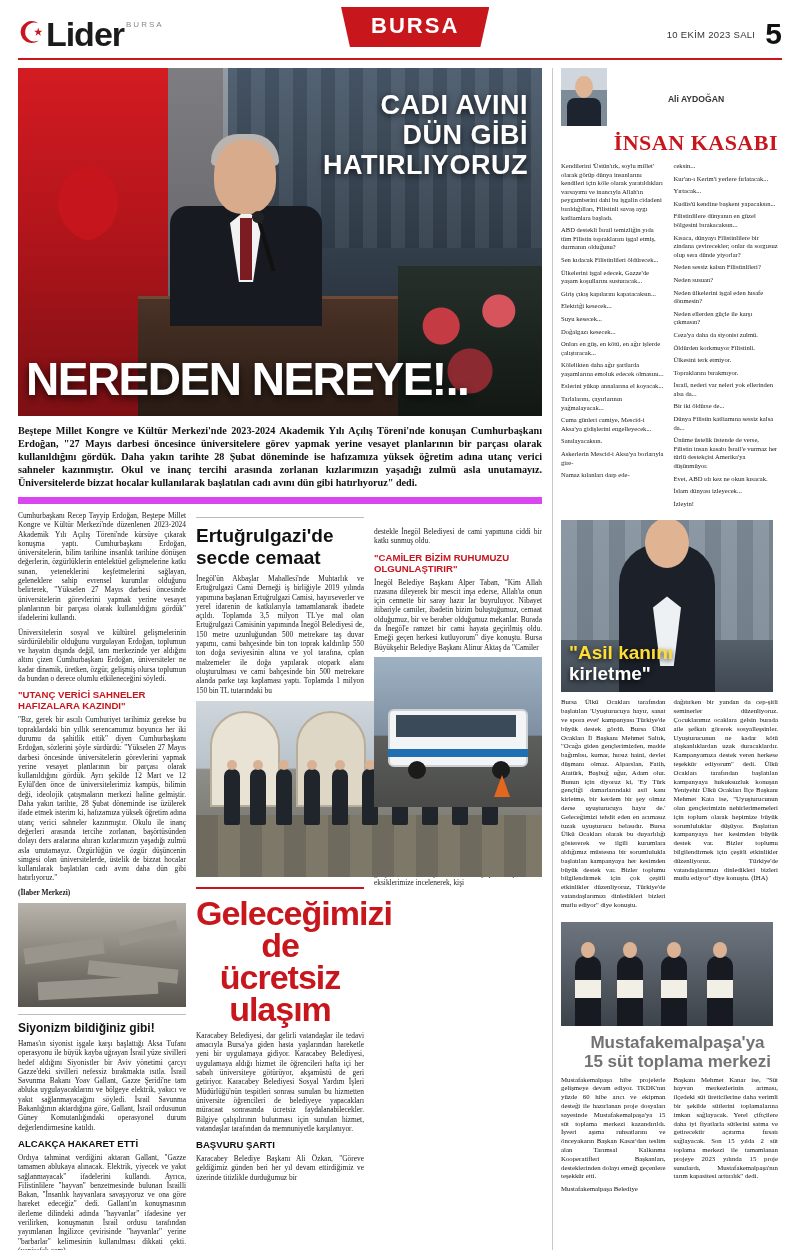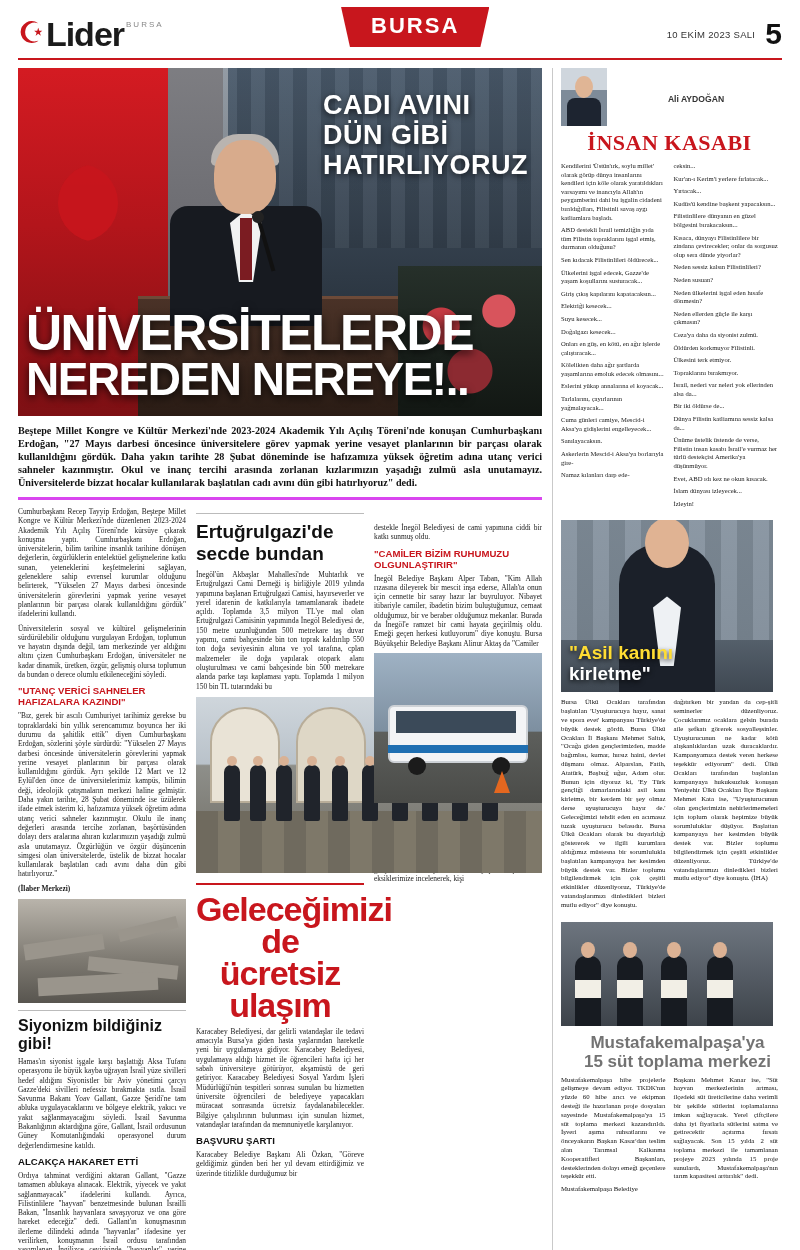--- a/index.html
+++ b/index.html
@@ -131,40 +131,40 @@
     background: #222; border-radius: 50%;
   }
   .lead-flowers {
     position: absolute; left: 380px; bottom: 0; width: 144px; height: 150px;
     background: radial-gradient(circle at 30% 40%, #c53b43 0 18px, transparent 19px),
                 radial-gradient(circle at 70% 30%, #d8545c 0 16px, transparent 17px),
                 radial-gradient(circle at 50% 70%, #8c2a31 0 22px, transparent 23px),
                 linear-gradient(180deg,#26302a,#121713);
   }
   .kicker {
-    position: absolute; right: 14px; top: 22px; 
+    position: absolute; right: 14px; top: 22px; text-align: right;
     font-family: "Liberation Sans", sans-serif;
     font-weight: bold; font-size: 27px; line-height: 30px; color: #fff;
     text-shadow: 0 2px 6px rgba(0,0,0,.7);
     letter-spacing: .5px;
   }
   .headline-main {
     position: absolute; left: 8px; right: 8px; bottom: 14px;
     font-family: "Liberation Sans", sans-serif;
     font-weight: bold; color: #fff;
     font-size: 50px; line-height: 46px; letter-spacing: -1.5px;
     text-shadow: 0 3px 8px rgba(0,0,0,.75);
   }
   .headline-main .l2 { display: block; font-size: 46px; }
 
   
   .deck {
     font-size: 10.2px; line-height: 13px; text-align: justify;
     font-weight: bold; margin-top: 8px; padding-bottom: 8px;
-    border-bottom: 3px solid #d946ef;
+    border-bottom: 7px solid #d946ef;
   }
 
   
   .story-3 { display: flex; gap: 10px; margin-top: 7px; }
   .col { width: 168px; }
   .body-txt {
     font-size: 7.4px; line-height: 9.3px; text-align: justify; color: #1a1a1a;
   }
   .body-txt p { margin: 0 0 5px 0; }
   .sub-red {
@@ -256,21 +256,21 @@
   .rubble-photo {
     position: relative; width: 168px; height: 104px; overflow: hidden;
     background: linear-gradient(180deg,#b9b4ab,#7c7870 60%,#58554f 100%);
     margin-top: 6px;
   }
   .rubble-photo .slab {
     position: absolute; background: #9a958c; transform: rotate(-8deg);
   }
   .blk-head {
     font-family: "Liberation Sans", sans-serif; font-weight: bold;
-    font-size: 16px; color: #111; margin: 7px 0 4px 0;
+    font-size: 12px; color: #111; margin: 7px 0 4px 0;
     border-top: 1px solid #bbb; padding-top: 6px;
   }
   .col-author {
     display: flex; gap: 7px; align-items: flex-start;
   }
   .author-photo {
     width: 46px; height: 58px; flex: 0 0 46px;
     background: linear-gradient(180deg,#cfd6dd 0 38%,#7e8b99 38% 100%);
     position: relative; overflow: hidden;
   }
@@ -282,21 +282,21 @@
     position: absolute; left: 6px; top: 30px; width: 34px; height: 28px;
     background: #1d2430; border-radius: 8px 8px 0 0;
   }
   .author-name {
     font-family: "Liberation Sans", sans-serif; font-size: 8.6px;
     font-weight: bold; color: #333; text-align: center; margin-top: 26px;
     flex: 1;
   }
   .col-title {
     font-family: "Liberation Serif", serif; font-weight: bold;
-    color: #c8161d; font-size: 22px; text-align: center; letter-spacing: .5px;
+    color: #c8161d; font-size: 22px; text-align: right; letter-spacing: .5px;
     margin: 4px 0 6px 0;
   }
   .col-2 { display: flex; gap: 8px; }
   .col-2 > div { width: 50%; }
   .poem {
     font-size: 6.6px; line-height: 8.6px; color: #1a1a1a;
   }
   .poem p { margin: 0 0 4px 0; }
 
   .quote-photo {
@@ -394,21 +394,20 @@
           <div class="figure-head"></div>
           <div class="mic"></div>
           <div class="lead-flowers"></div>
         </div>
         <div class="kicker">
           <div>CADI AVINI</div>
           <div>DÜN GİBİ</div>
           <div>HATIRLIYORUZ</div>
         </div>
         <div class="headline-main">
-          <span>ÜNİVERSİTELERDE</span>
           <span class="l2">NEREDEN NEREYE!..</span>
         </div>
       </div>
 
       <div class="deck">Beştepe Millet Kongre ve Kültür Merkezi'nde 2023-2024 Akademik Yılı Açılış Töreni'nde konuşan Cumhurbaşkanı Erdoğan, "27 Mayıs darbesi öncesince üniversitelere görev yapmak yerine vesayet planlarının bir parçası olarak kullanıldığını gördük. Daha yakın tarihte 28 Şubat döneminde ise hafızamıza yüksek öğretim adına utanç verici sahneler kazınmıştır. Okul ve inanç tercihi arasında zorlanan kızlarımızın yaşadığı zulmü asla unutamayız. Üniversitelerde bizzat hocalar kullanılarak başlatılan cadı avını dün gibi hatırlıyoruz" dedi.</div>
 
       <div class="story-3">
 
         <div class="col">
           <div class="body-txt">
@@ -432,21 +431,21 @@
           <div class="body-txt">
             <p>Hamas'ın siyonist işgale karşı başlattığı Aksa Tufanı operasyonu ile büyük kayba uğrayan İsrail yüze sivilleri hedef aldığını Siyonistler bir Aviv yönetimi çarcyı Gazze'deki sivilleri nefessiz bırakmakta ısıtla. İsrail Savunma Bakanı Yoav Gallant, Gazze Şeridi'ne tam abluka uygulayacaklarını ve bölgeye elektrik, yakıcı ve yakıt sağlanmayacağını söyledi. İsrail Savunma Bakanlığının aktardığına göre, Gallant, İsrail ordusunun Güney Komutanlığındaki operasyonel durum değerlendirmesine katıldı.</p>
           </div>
           <div class="sub-dark">ALCAKÇA HAKARET ETTİ</div>
           <div class="body-txt">
             <p>Ordıya tahminat verdiğini aktaran Gallant, "Gazze tamamen ablukaya alınacak. Elektrik, yiyecek ve yakıt sağlanmayacak" ifadelerini kullandı. Ayrıca, Filistinlilere "hayvan" benzetmesinde bulunan İsrailli Bakan, "İnsanlık hayvanlara savaşıyoruz ve ona göre hareket edeceğiz" dedi. Gallant'ın konuşmasının ilerleme dilindeki adında "hayvanlar" ifadesine yer verilirken, konuşmanın İsrail ordusu tarafından yayımlanan İngilizce çevirisinde "hayvanlar" yerine "barbarlar" kelimesinin kullanılması dikkati çekti. (yenisafak.com)</p>
           </div>
         </div>
 
         <div class="col">
-          <div class="mid-head">Ertuğrulgazi'de secde bundan</div>
+          <div class="mid-head">Ertuğrulgazi'de secde cemaat</div>
           <div class="body-txt">
             <p>İnegöl'ün Akbaşlar Mahallesi'nde Muhtarlık ve Ertuğrulgazi Cami Derneği iş birliğiyle 2019 yılında yapımına başlanan Ertuğrulgazi Camisi, hayırseverler ve yerel idarenin de katkılarıyla tamamlanarak ibadete açıldı. Toplamda 3,5 milyon TL'ye mal olan Ertuğrulgazi Camisinin yapımında İnegöl Belediyesi de, 150 metre uzunluğundan 500 metrekare taş duvar yapımı, cami bahçesinde bin ton toprak kaldırılıp 550 ton doğa seviyesinin altına ve yol tarafına, cplan malzemeler ile doğa yapılarak otopark alanı oluşturulması ve cami bahçesinde bin 500 metrekare alanda parke taşı kaplaması yaptı. Toplamda 1 milyon 150 bin TL tutarındaki bu</p>
           </div>
 
           <div class="mosque-photo" style="width:346px;">
             <div class="arch"></div>
             <div class="arch2"></div>
             <div class="arch3"></div>
             <div class="carpet"></div>
             <div class="people">

